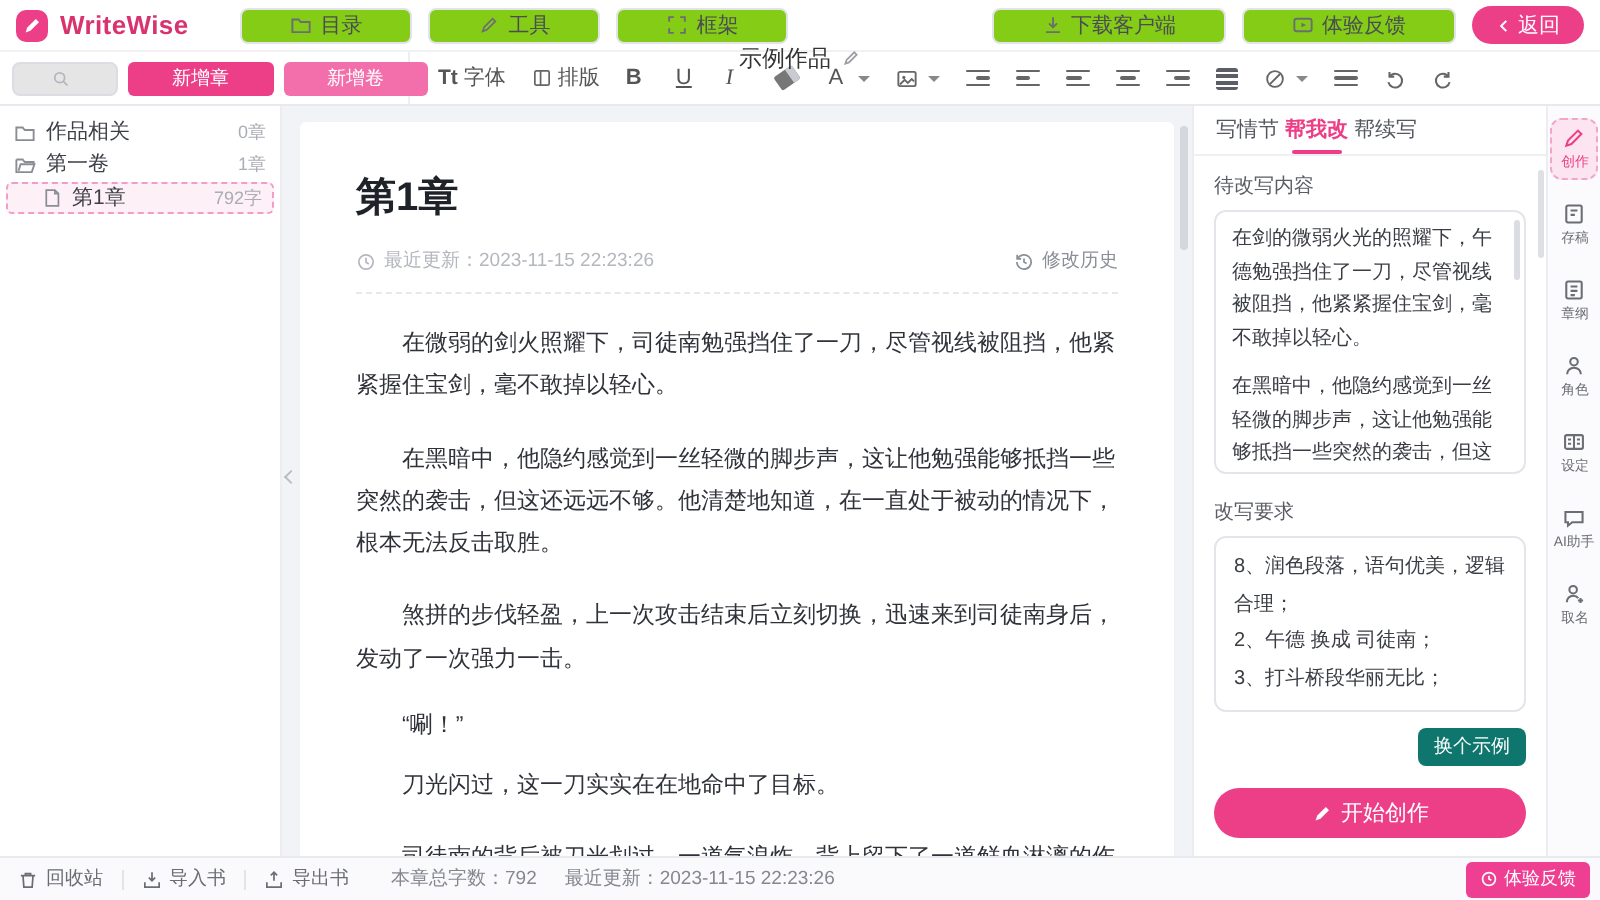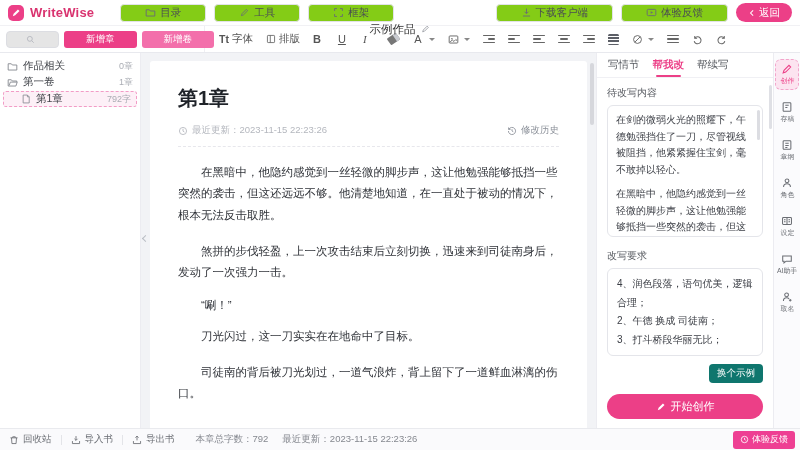--- a/index.html
+++ b/index.html
@@ -77,21 +77,21 @@
   .body-text p.tight { margin-top:12px; margin-bottom:-6px; }
   .collapse-handle { position:absolute; left:0; top:46%; width:9px; height:26px; display:flex; align-items:center;
                      justify-content:center; cursor:pointer; }
   .chev-left { width:5px; height:5px; border-left:1.5px solid #b9bcc3; border-bottom:1.5px solid #b9bcc3;
                transform:rotate(45deg); }
   .editor-scrollbar { position:absolute; right:2px; top:10px; width:4px; height:62px; border-radius:2px; background:#d6d7dc; }
 
   
   .rpanel { width:177px; flex:0 0 auto; border-left:1px solid #ececf1; background:#fff; display:flex;
             flex-direction:column; position:relative; }
-  .rtabs { height:25px; flex:0 0 auto; display:flex; align-items:center; gap:13px; padding:0 11px;
+  .rtabs { height:25px; flex:0 0 auto; display:flex; align-items:center; gap:3px; padding:0 11px;
            border-bottom:1px solid #f0f0f4; }
   .rtab { font-size:10.5px; color:#55585e; cursor:pointer; position:relative; height:100%; display:flex; align-items:center;}
   .rtab.active { color:#ec3f87; font-weight:bold; }
   .rtab.active:after { content:""; position:absolute; left:10%; right:10%; bottom:0; height:2px; background:#ec3f87; border-radius:1px;}
   .rcontent { flex:1; min-height:0; overflow:hidden; padding:8px 10px 0; display:flex; flex-direction:column; }
   .rlabel { font-size:10px; color:#5a5d63; margin-bottom:5px; }
   .source-box { border:1px solid #e4e5ea; border-radius:6px; padding:6px 9px 6px 8px; height:132px; overflow:hidden;
                 position:relative; flex:0 0 auto; cursor:text; }
   .source-box p { font-size:10px; line-height:1.65; color:#3a3d44; margin-bottom:8px; }
   .box-scroll { position:absolute; right:2px; top:4px; width:3px; height:30px; background:#dcdde2; border-radius:2px; }
@@ -372,20 +372,21 @@
               <svg class="ic" width="10" height="10" viewBox="0 0 14 14" fill="none" stroke="#8a8f98" stroke-width="1.2">
                   <path d="M2.6 4.6A5 5 0 1 1 2 7"></path>
                   <path d="M2.2 2v2.8H5"></path>
                   <path d="M7 4.5V7l1.8 1"></path>
                 </svg>
             </span>
             <span>修改历史</span>
           </div>
         </div>
         <div class="body-text">
+          <p>在微弱的剑火照耀下，司徒南勉强挡住了一刀，尽管视线被阻挡，他紧紧握住宝剑，毫不敢掉以轻心。</p>
           <p>在黑暗中，他隐约感觉到一丝轻微的脚步声，这让他勉强能够抵挡一些突然的袭击，但这还远远不够。他清楚地知道，在一直处于被动的情况下，根本无法反击取胜。</p>
           <p>煞拼的步伐轻盈，上一次攻击结束后立刻切换，迅速来到司徒南身后，发动了一次强力一击。</p>
           <p class="tight">“唰！”</p>
           <p>刀光闪过，这一刀实实在在地命中了目标。</p>
           <p>司徒南的背后被刀光划过，一道气浪炸，背上留下了一道鲜血淋漓的伤口。</p>
 
         </div>
       </div>
       <div class="collapse-handle">
           <span class="chev-left"></span>
@@ -402,21 +403,21 @@
       <div class="rcontent">
         <div class="rlabel">待改写内容</div>
         <div class="source-box">
           <p>在剑的微弱火光的照耀下，午德勉强挡住了一刀，尽管视线被阻挡，他紧紧握住宝剑，毫不敢掉以轻心。</p>
           <p>在黑暗中，他隐约感觉到一丝轻微的脚步声，这让他勉强能够抵挡一些突然的袭击，但这还远远不够。他清楚地知道，在一直处于被动的情况下，根本无法反击取胜。</p>
 
           <span class="box-scroll"></span>
         </div>
         <div class="rlabel mt12">改写要求</div>
         <div class="req-box">
-          <div>4、润色段落，语句优美，逻辑合理；</div>
+          <div>8、润色段落，语句优美，逻辑合理；</div>
           <div>2、午德 换成 司徒南；</div>
           <div>3、打斗桥段华丽无比；</div>
         </div>
         <button class="example-btn">换个示例</button>
 
       </div>
       <div class="rfooter">
         <button class="start-btn">
           <span>
             <svg class="ic" width="10" height="10" viewBox="0 0 14 14">

